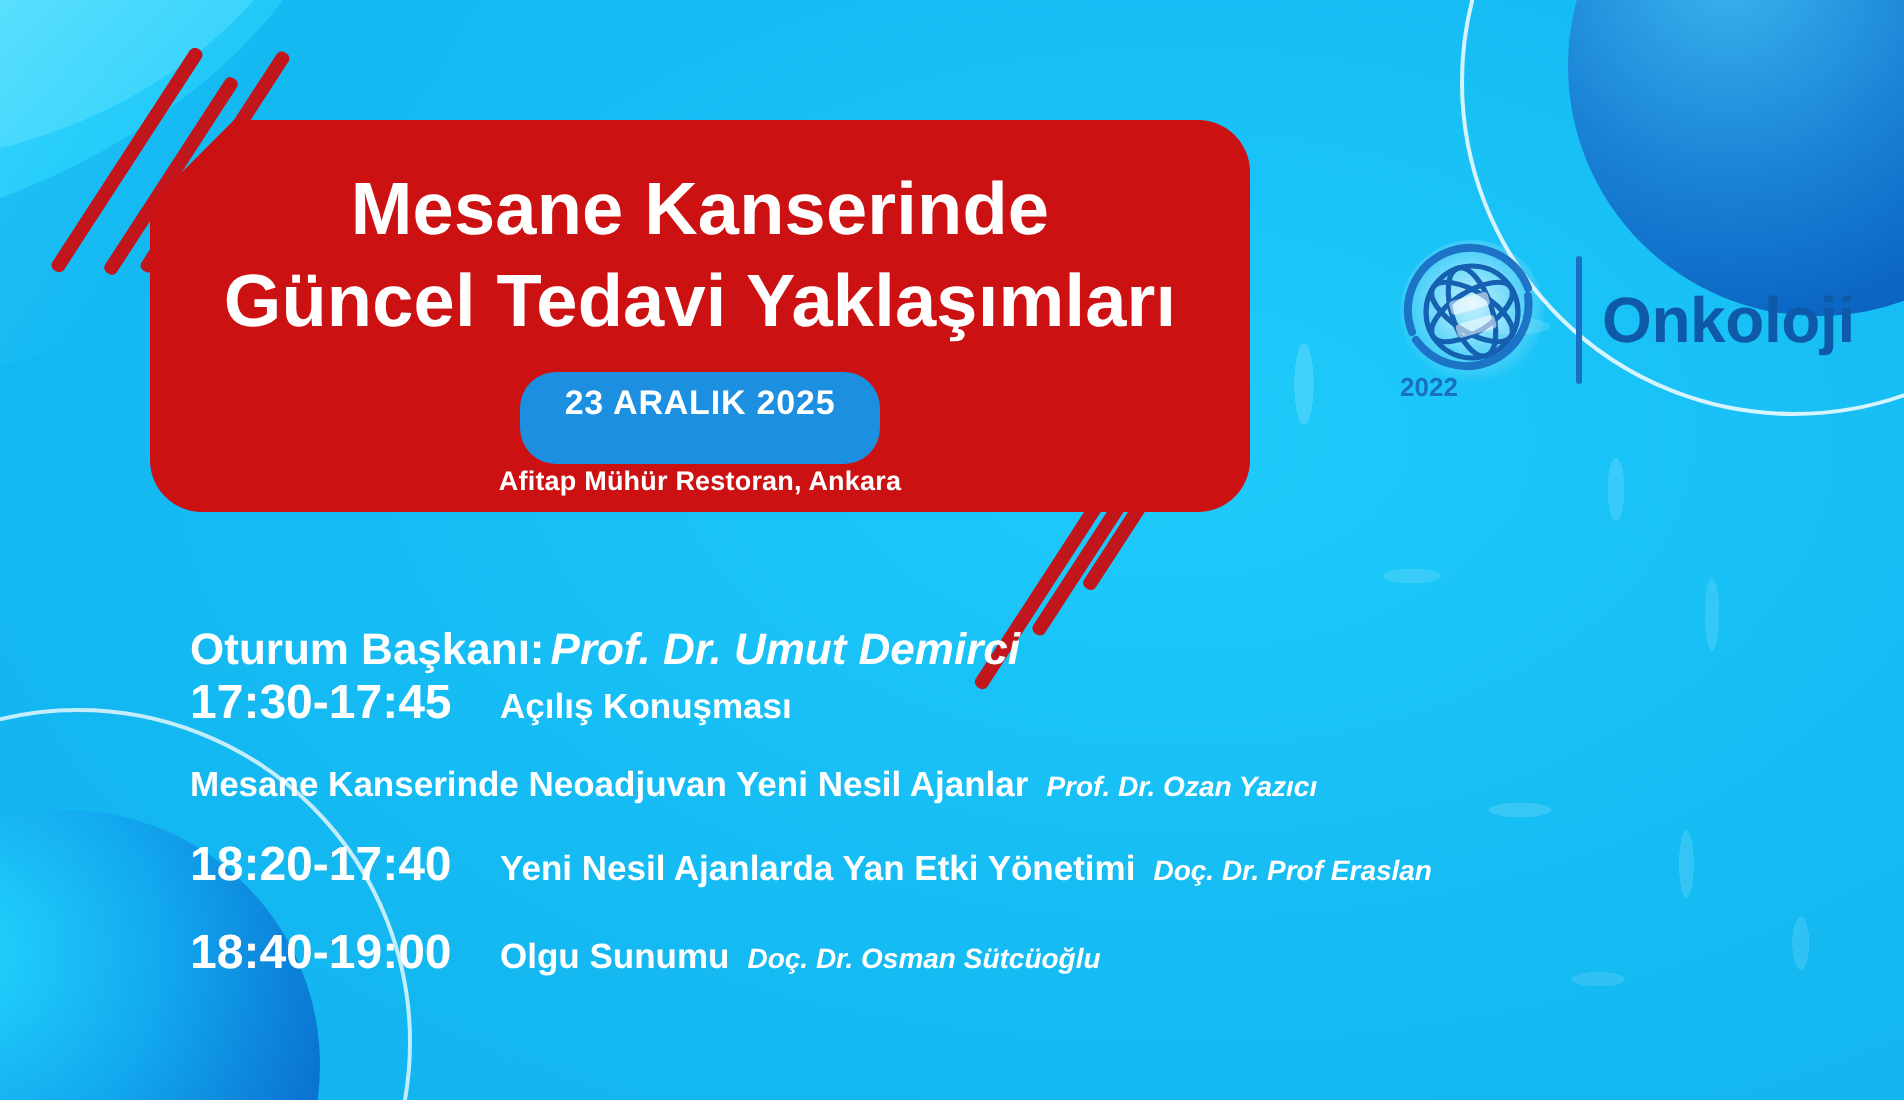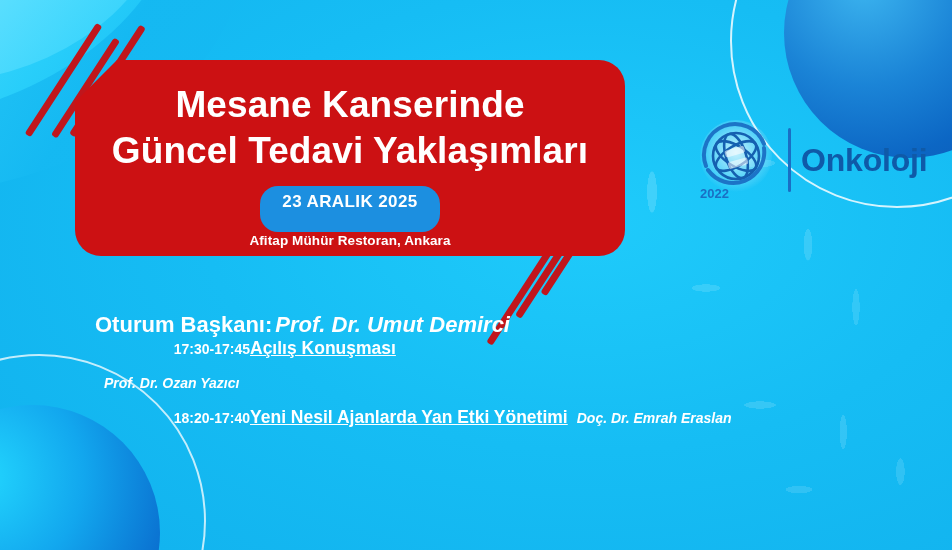--- a/index.html
+++ b/index.html
@@ -208,30 +208,28 @@
 
   .sched-row {
     display: flex;
     align-items: baseline;
     margin-bottom: 16px;
     white-space: nowrap;
   }
   .sched-time {
     width: 155px;
     flex: 0 0 155px;
-    font-size: 14px;
+    font-size: 24px;
     font-weight: 700;
     color: #ffffff;
-    text-align: right;
   }
   .sched-title {
     font-size: 17.5px;
     font-weight: 700;
     color: #ffffff;
-    text-decoration: underline;
   }
   .sched-speaker {
     font-size: 14px;
     font-weight: 600;
     font-style: italic;
     color: #ffffff;
     margin-left: 9px;
   }
 </style>
 </head>
@@ -303,25 +301,31 @@
       <span class="chair-label">Oturum Başkanı:</span><span class="chair-name">Prof. Dr. Umut Demirci</span>
     </div>
 
     <div class="sched-row">
       <span class="sched-time">17:30-17:45</span>
       <span class="sched-title">Açılış Konuşması</span>
       <span class="sched-speaker"></span>
     </div>
 
     <div class="sched-row">
+      <span class="sched-title">Mesane Kanserinde Neoadjuvan Yeni Nesil Ajanlar</span>
       <span class="sched-speaker">Prof. Dr. Ozan Yazıcı</span>
     </div>
 
 
     <div class="sched-row">
       <span class="sched-time">18:20-17:40</span>
       <span class="sched-title">Yeni Nesil Ajanlarda Yan Etki Yönetimi</span>
-      <span class="sched-speaker">Doç. Dr. Emrah Eraslan</span>
-    </div>
-
+      <span class="sched-speaker">Doç. Dr. Prof Eraslan</span>
+    </div>
+
+    <div class="sched-row">
+      <span class="sched-time">18:40-19:00</span>
+      <span class="sched-title">Olgu Sunumu</span>
+      <span class="sched-speaker">Doç. Dr. Osman Sütcüoğlu</span>
+    </div>
   </div>
 
 </div>
 
 </body></html>

